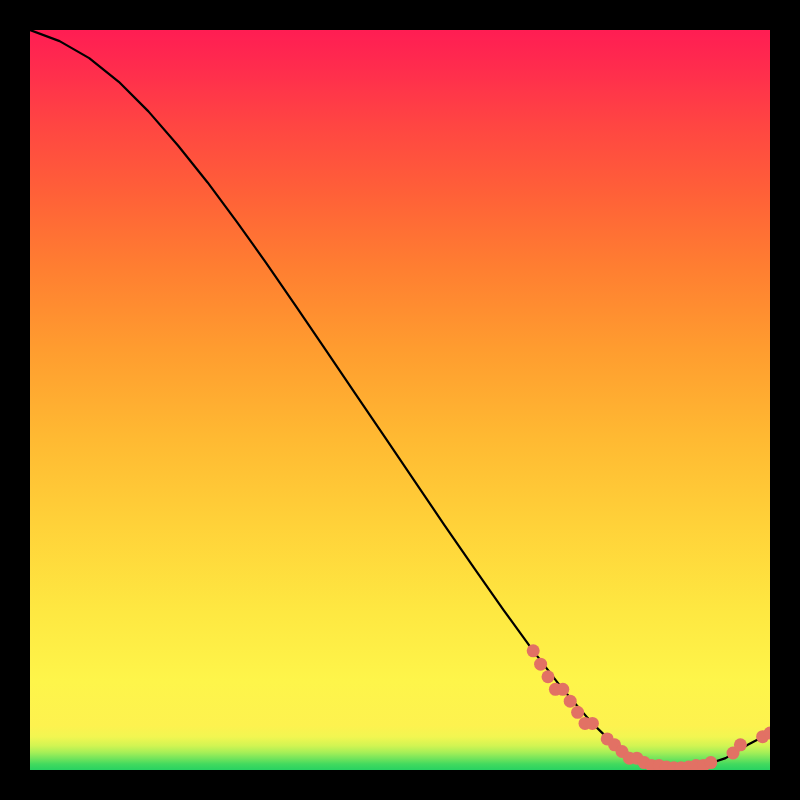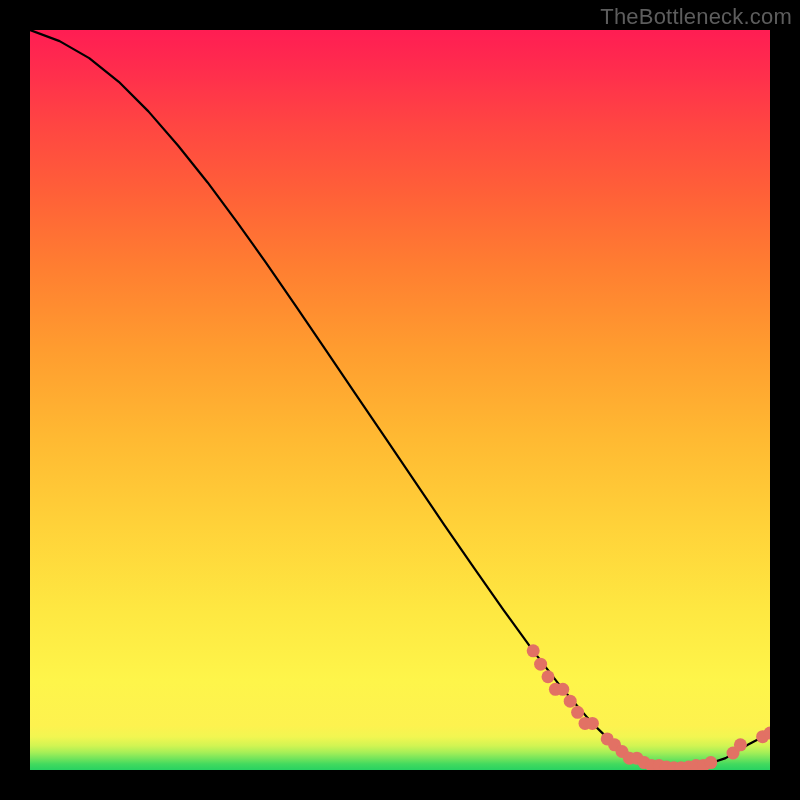--- a/index.html
+++ b/index.html
@@ -58,21 +58,20 @@
     position: absolute;
     inset: 0;
     width: 100%;
     height: 100%;
   }
 </style>
 </head>
 <body>
 
 <div class="frame">
-  <div class="watermark">TheBottleneck.com</div>
 
   <div class="plot">
     <svg viewBox="0 0 740 740" preserveAspectRatio="none">
       <path id="curve-path" fill="none" stroke="#000000" stroke-width="2.2" stroke-linecap="round" stroke-linejoin="round" d="M0.00 0.00 L29.60 11.10 L59.20 28.12 L88.80 51.80 L118.40 81.40 L148.00 115.44 L177.60 152.44 L207.20 192.40 L236.80 233.84 L266.40 276.76 L296.00 320.42 L325.60 364.08 L355.20 407.74 L384.80 451.40 L414.40 495.06 L444.00 537.98 L473.60 580.16 L503.20 620.86 L532.80 659.34 L562.40 693.38 L584.60 714.84 L606.80 728.16 L629.00 735.56 L651.20 737.78 L673.40 735.56 L695.60 728.16 L717.80 714.84 L740.00 703.00"></path>
       <g id="markers-group">
           <circle cx="503.20" cy="620.86" r="6.5" fill="#e27164"></circle>
           <circle cx="510.60" cy="634.18" r="6.5" fill="#e27164"></circle>
           <circle cx="518.00" cy="646.76" r="6.5" fill="#e27164"></circle>
           <circle cx="525.40" cy="659.34" r="6.5" fill="#e27164"></circle>
           <circle cx="532.80" cy="659.34" r="6.5" fill="#e27164"></circle>

